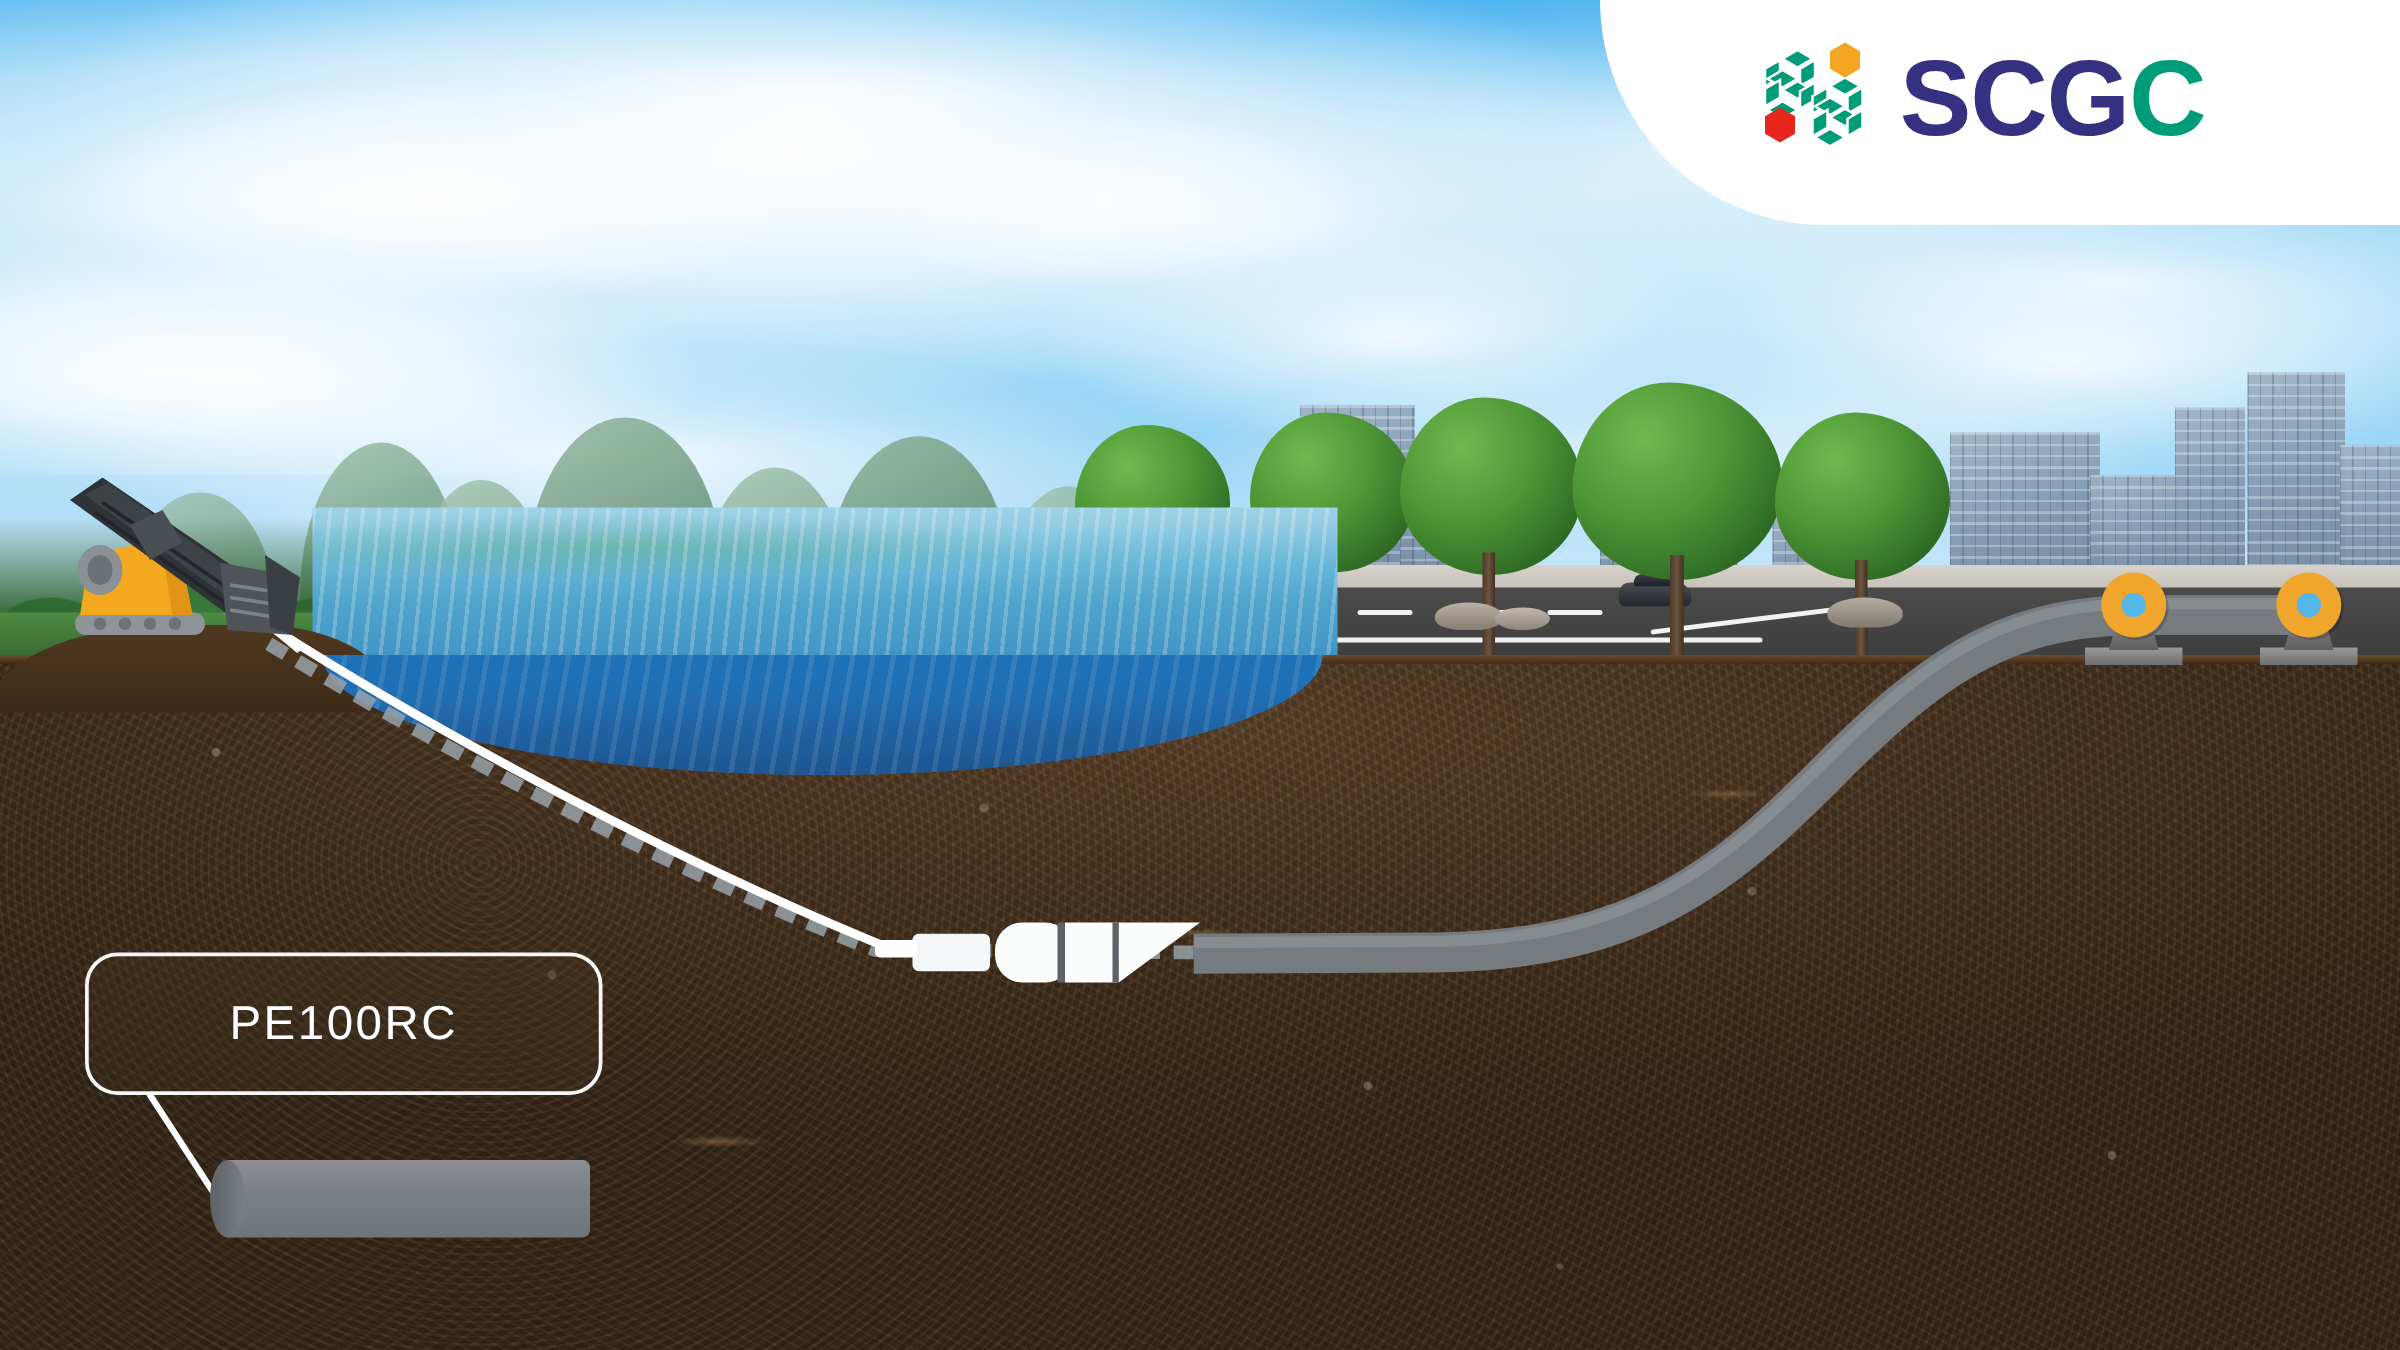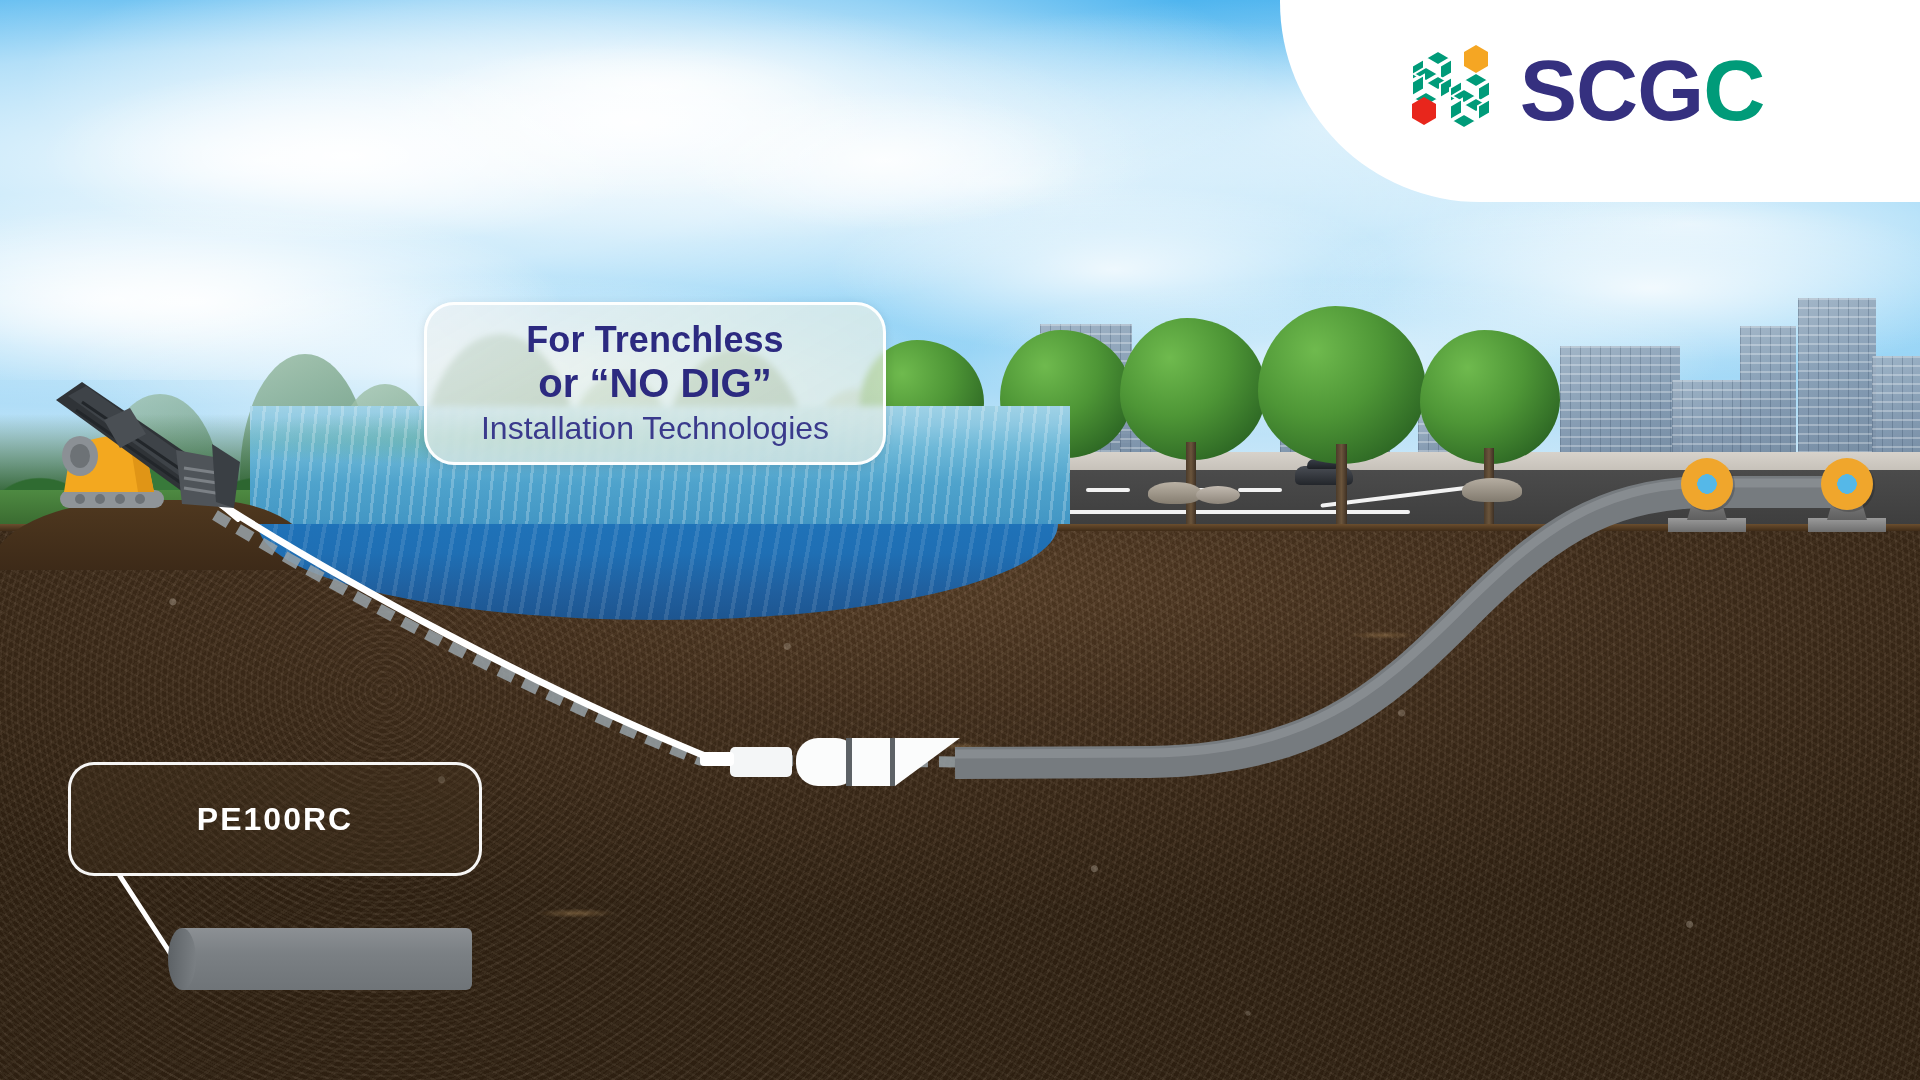--- a/index.html
+++ b/index.html
@@ -179,39 +179,39 @@
   .ct-l3 { font-size:32px; font-weight:normal; margin-top:8px; color:#3a3a8c; }
 
   .callout-pipe {
     position:absolute; left:68px; top:762px; width:414px; height:114px;
     border:3px solid rgba(255,255,255,.96);
     border-radius:26px;
     background:rgba(70,52,34,.30);
     display:flex; flex-direction:column; align-items:center; justify-content:center;
     text-align:center; color:#ffffff;
   }
-  .cp-l1 { font-size:32px; font-weight:bold; letter-spacing:2px;text-align:right; }
+  .cp-l1 { font-size:38px; font-weight:normal; letter-spacing:2px;text-align:right; }
   .cp-l2 { font-size:31px; font-weight:normal; margin-top:2px; letter-spacing:.2px; }
 
   
   .pipe-sample { position:absolute; left:182px; top:928px; width:290px; height:62px; }
   .pipe-sample .body {
     position:absolute; inset:0;
     background:linear-gradient(#8c9094 0%, #7b8084 40%, #6f7478 100%);
     border-radius:0 6px 6px 0;
   }
   .pipe-sample .cap {
     position:absolute; left:-14px; top:0; width:28px; height:62px;
     border-radius:50%;
     background:linear-gradient(90deg,#5d6266,#7a7f83);
   }
 
   
   .logo-panel {
-    position:absolute; right:0; top:0; width:640px; height:202px;
+    position:absolute; right:0; top:0; width:640px; height:180px;
     background:#ffffff;
     border-bottom-left-radius:200px;
     display:flex; align-items:center; justify-content:center; gap:22px;
     padding-right:42px; padding-bottom:22px;
   }
   .logo-mark { width:104px; height:96px; flex:0 0 auto; }
   .logo-word { font-size:86px; font-weight:bold; letter-spacing:-1px; line-height:1; }
   .logo-word .a { color:#35307f; }
   .logo-word .b { color:#009b79; }
 
@@ -370,25 +370,20 @@
     <div class="base"></div>
     <div class="pedestal"></div>
     <div class="wheel"></div>
   </div>
 
   <div class="pipe-sample">
     <div class="body"></div>
     <div class="cap"></div>
   </div>
 
-  <div class="callout-top">
-    <div class="ct-l1">For Trenchless</div>
-    <div class="ct-l2">or “NO DIG”</div>
-    <div class="ct-l3">Installation Technologies</div>
-  </div>
 
   <div class="callout-pipe">
     <div class="cp-l1">PE100RC</div>
   </div>
 
   <div class="logo-panel">
     <svg class="logo-mark" viewBox="0 0 104 96">
       <g fill="#009b79" stroke="#ffffff" stroke-width="2">
 
         <polygon points="18,24 30,17 30,31 18,38"></polygon>

